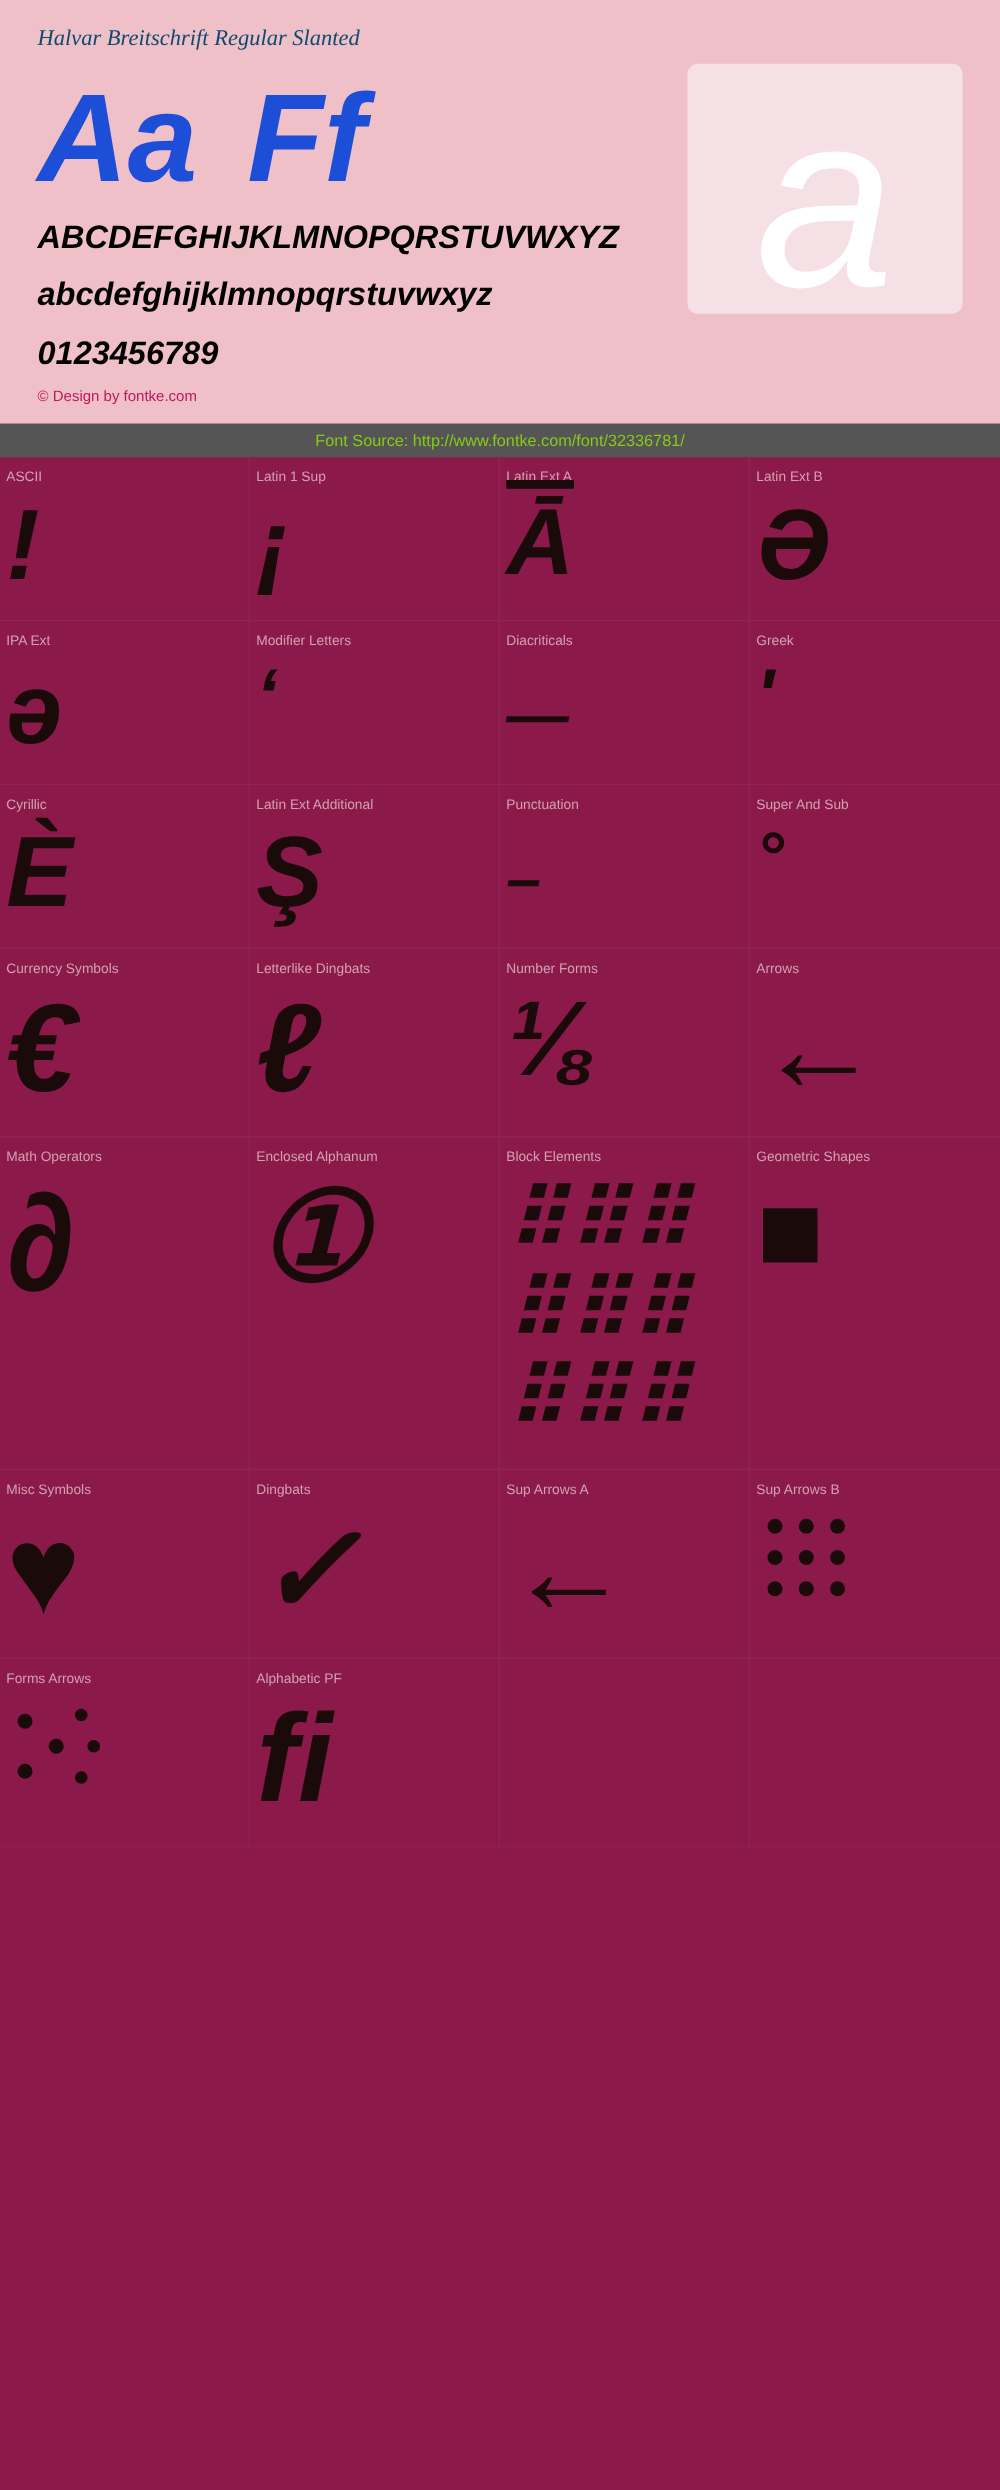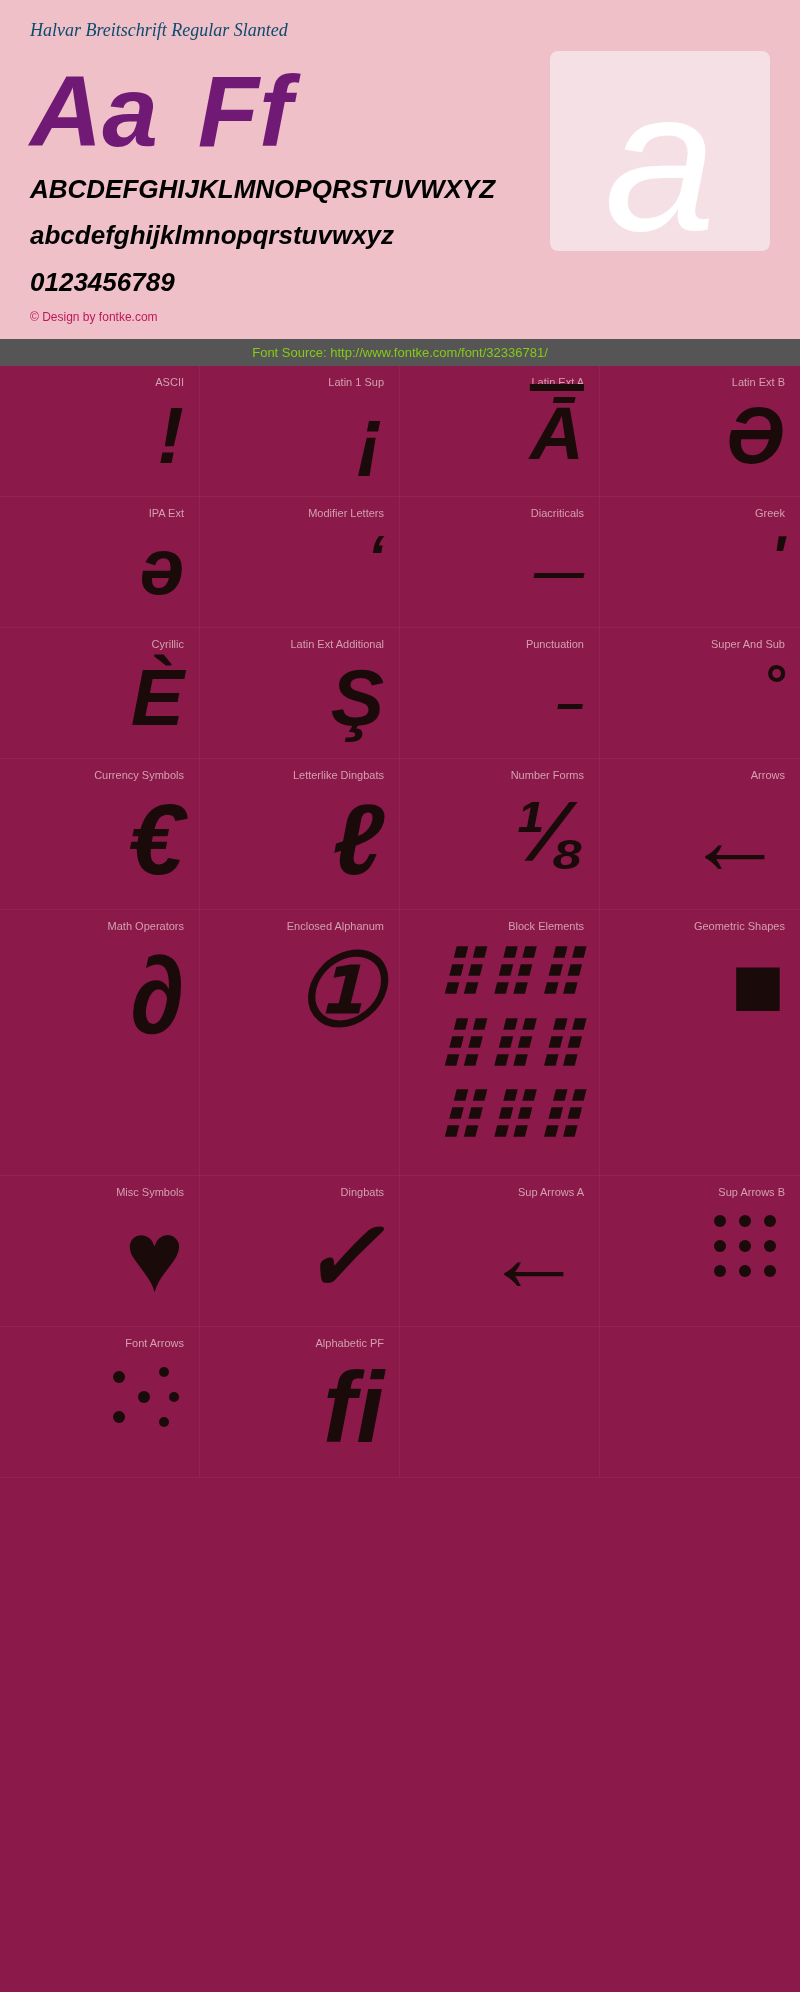--- a/index.html
+++ b/index.html
@@ -20,21 +20,21 @@
     }
     .large-glyphs {
       display: flex;
       align-items: flex-end;
       margin-bottom: 10px;
       position: relative;
     }
     .glyph-pair {
       font-size: 90px;
       font-weight: 700;
-      color: #701a75;
+      color: #1d4ed8;
       font-style: italic;
       margin-right: 30px;
       line-height: 1;
     }
     .big-a-bg {
       background: #f5e0e5;
       border-radius: 8px;
       position: absolute;
       right: 0;
       top: -10px;
@@ -78,24 +78,24 @@
     
     .glyph-grid {
       background: #8b1a4a;
     }
     .glyph-row {
       display: grid;
       grid-template-columns: repeat(4, 1fr);
       border-bottom: 1px solid rgba(255,255,255,0.05);
     }
     .glyph-cell {
-      padding: 10px 15px 20px 15px;
+      padding: 10px 15px 20px 5px;
       display: flex;
       flex-direction: column;
-      align-items: flex-end;
+      align-items: flex-start;
       border-right: 1px solid rgba(255,255,255,0.05);
     }
     .glyph-cell:last-child {
       border-right: none;
     }
     .cell-label {
       font-size: 11px;
       color: #d4a0b0;
       margin-bottom: 8px;
       font-family: sans-serif;
@@ -267,21 +267,21 @@
           <circle cx="15" cy="65" r="6" fill="#1a0a0a"></circle>
           <circle cx="40" cy="65" r="6" fill="#1a0a0a"></circle>
           <circle cx="65" cy="65" r="6" fill="#1a0a0a"></circle>
         </svg>
       </span>
     </div>
   </div>
 
   <div class="glyph-row">
     <div class="glyph-cell">
-      <span class="cell-label">Font Arrows</span>
+      <span class="cell-label">Forms Arrows</span>
       <span class="cell-glyph" style="font-size:55px; color:#1a0a0a;">
         <svg width="80" height="80" viewBox="0 0 80 80">
           <circle cx="15" cy="20" r="6" fill="#1a0a0a"></circle>
           <circle cx="40" cy="40" r="6" fill="#1a0a0a"></circle>
           <circle cx="15" cy="60" r="6" fill="#1a0a0a"></circle>
           <circle cx="60" cy="15" r="5" fill="#1a0a0a"></circle>
           <circle cx="60" cy="65" r="5" fill="#1a0a0a"></circle>
           <circle cx="70" cy="40" r="5" fill="#1a0a0a"></circle>
         </svg>
       </span>

